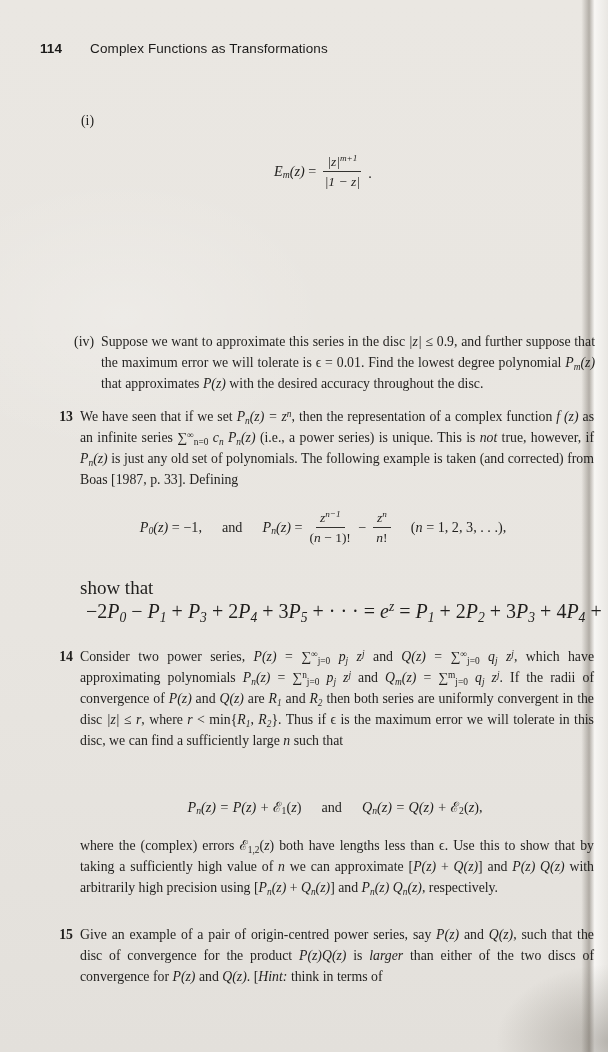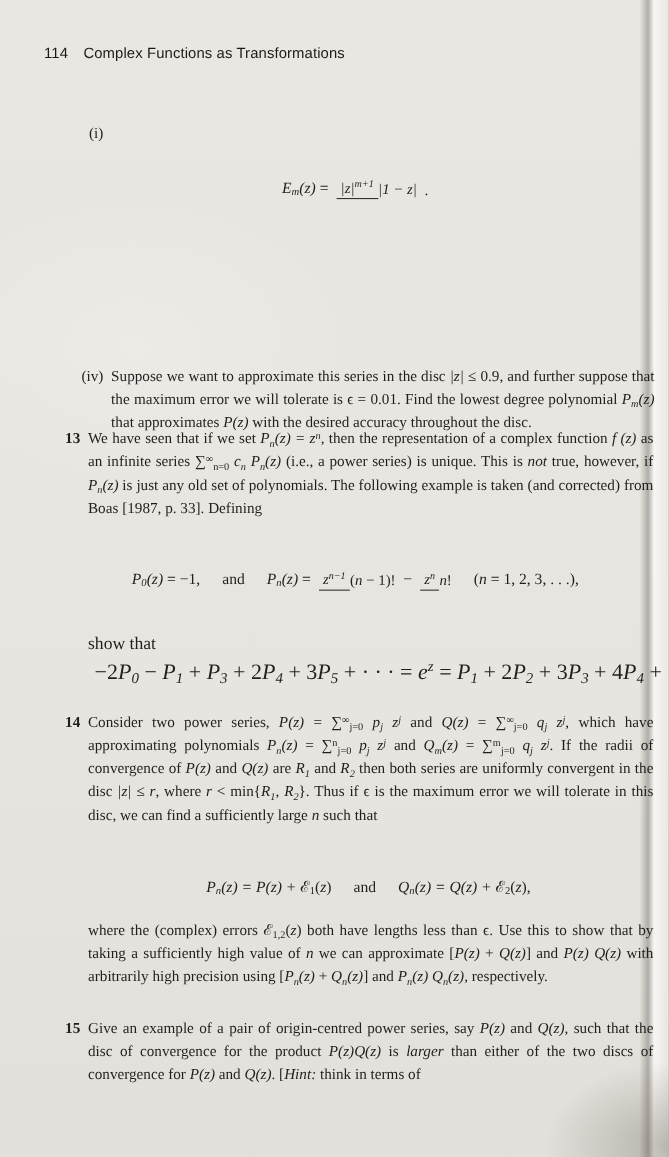--- a/index.html
+++ b/index.html
@@ -15,48 +15,48 @@
       radial-gradient(300px 200px at 20% 30%, rgba(255,255,255,0.20), rgba(255,255,255,0) 70%),
       linear-gradient(to right, rgba(0,0,0,0) 0%, rgba(0,0,0,0) 95.6%, rgba(112,105,96,0.45) 96.9%, rgba(250,249,247,0.85) 97.8%, rgba(233,231,227,0.9) 100%),
       linear-gradient(to bottom, #eae7e2 0%, #e8e5e0 60%, #e3e0db 100%);
   }
   .hdr{
     position:absolute;top:41px;left:40px;
     font-family:"Liberation Sans","DejaVu Sans",sans-serif;
     font-size:13.5px;color:#1c1b1a;letter-spacing:.1px;
     white-space:nowrap;
   }
-  .hdr .num{font-weight:normal;margin-right:14px;}
+  .hdr .num{font-weight:bold;margin-right:28px;}
   .blk{position:absolute;font-size:13.8px;line-height:21px;text-align:justify;}
   .part{left:101px;width:494px;}
   .prob{left:80px;width:514px;}
   .plabel{
     position:absolute;right:100%;margin-right:7px;top:0;
     white-space:nowrap;text-align:right;
   }
   .pnum{
     position:absolute;right:100%;margin-right:7px;top:0;
     font-weight:bold;white-space:nowrap;
   }
   i{font-style:italic;}
   sub,sup{font-size:68%;line-height:0;position:relative;vertical-align:baseline;}
   sup{top:-0.48em;}
   sub{top:0.28em;}
   .deq{
     position:absolute;left:0;right:0;
     display:flex;justify-content:center;align-items:center;
     font-size:14.2px;gap:7px;line-height:19px;margin-left:38px;
   }
-  .frac{display:inline-flex;flex-direction:row;align-items:center;font-size:13.5px;line-height:17px;}
+  .frac{display:inline-flex;flex-direction:column;align-items:center;font-size:13.5px;line-height:17px;}
   .frac .fr-num{border-bottom:1px solid #33322f;padding:0 4px 1px;white-space:nowrap;}
   .frac .fr-den{padding-top:1px;white-space:nowrap;}
   .endmark{align-self:flex-end;padding-bottom:14px;}
   .sp-lg{margin-left:13px;}
   .eq-line{position:absolute;left:86px;right:0;font-size:20px;white-space:nowrap;line-height:20px;}
-  .showthat{position:absolute;left:80px;font-size:16px;}
+  .showthat{position:absolute;left:80px;font-size:19px;}
   .nowrap{white-space:nowrap;}
 </style>
 </head>
 <body>
 
 <div class="page">
 
   <div class="hdr">
     <span class="num">114</span><span>Complex Functions as Transformations</span>
   </div>
@@ -74,21 +74,21 @@
     <span class="endmark">.</span>
   </div>
 
 
 
   <div class="blk part" style="top:331px">
     <span class="plabel">(iv)</span>
     <span>Suppose we want to approximate this series in the disc <i>|z|</i> ≤ 0.9, and further suppose that the maximum error we will tolerate is ϵ = 0.01. Find the lowest degree polynomial <i>P<sub>m</sub>(z)</i> that approximates <i>P(z)</i> with the desired accuracy throughout the disc.</span>
   </div>
 
-  <div class="blk prob" style="top:388px">
+  <div class="blk prob" style="top:406px">
     <span class="pnum">13</span>
     <span>We have seen that if we set <i>P<sub>n</sub>(z) = z<sup>n</sup></i>, then the representation of a complex function <i>f (z)</i> as an infinite series ∑<sup>∞</sup><sub>n=0</sub> <i>c<sub>n</sub> P<sub>n</sub>(z)</i> (i.e., a power series) is unique. This is <i>not</i> true, however, if <i>P<sub>n</sub>(z)</i> is just any old set of polynomials. The following example is taken (and corrected) from Boas [1987, p. 33]. Defining</span>
   </div>
 
   <div class="deq" style="top:500px;height:54px">
     <span class="nowrap"><i>P<sub>0</sub>(z)</i> = −1,</span>
     <span class="sp-lg">and</span>
     <span class="sp-lg nowrap"><i>P<sub>n</sub>(z)</i> =</span>
     <span class="frac">
       <span class="fr-num"><i>z<sup>n−1</sup></i></span>

